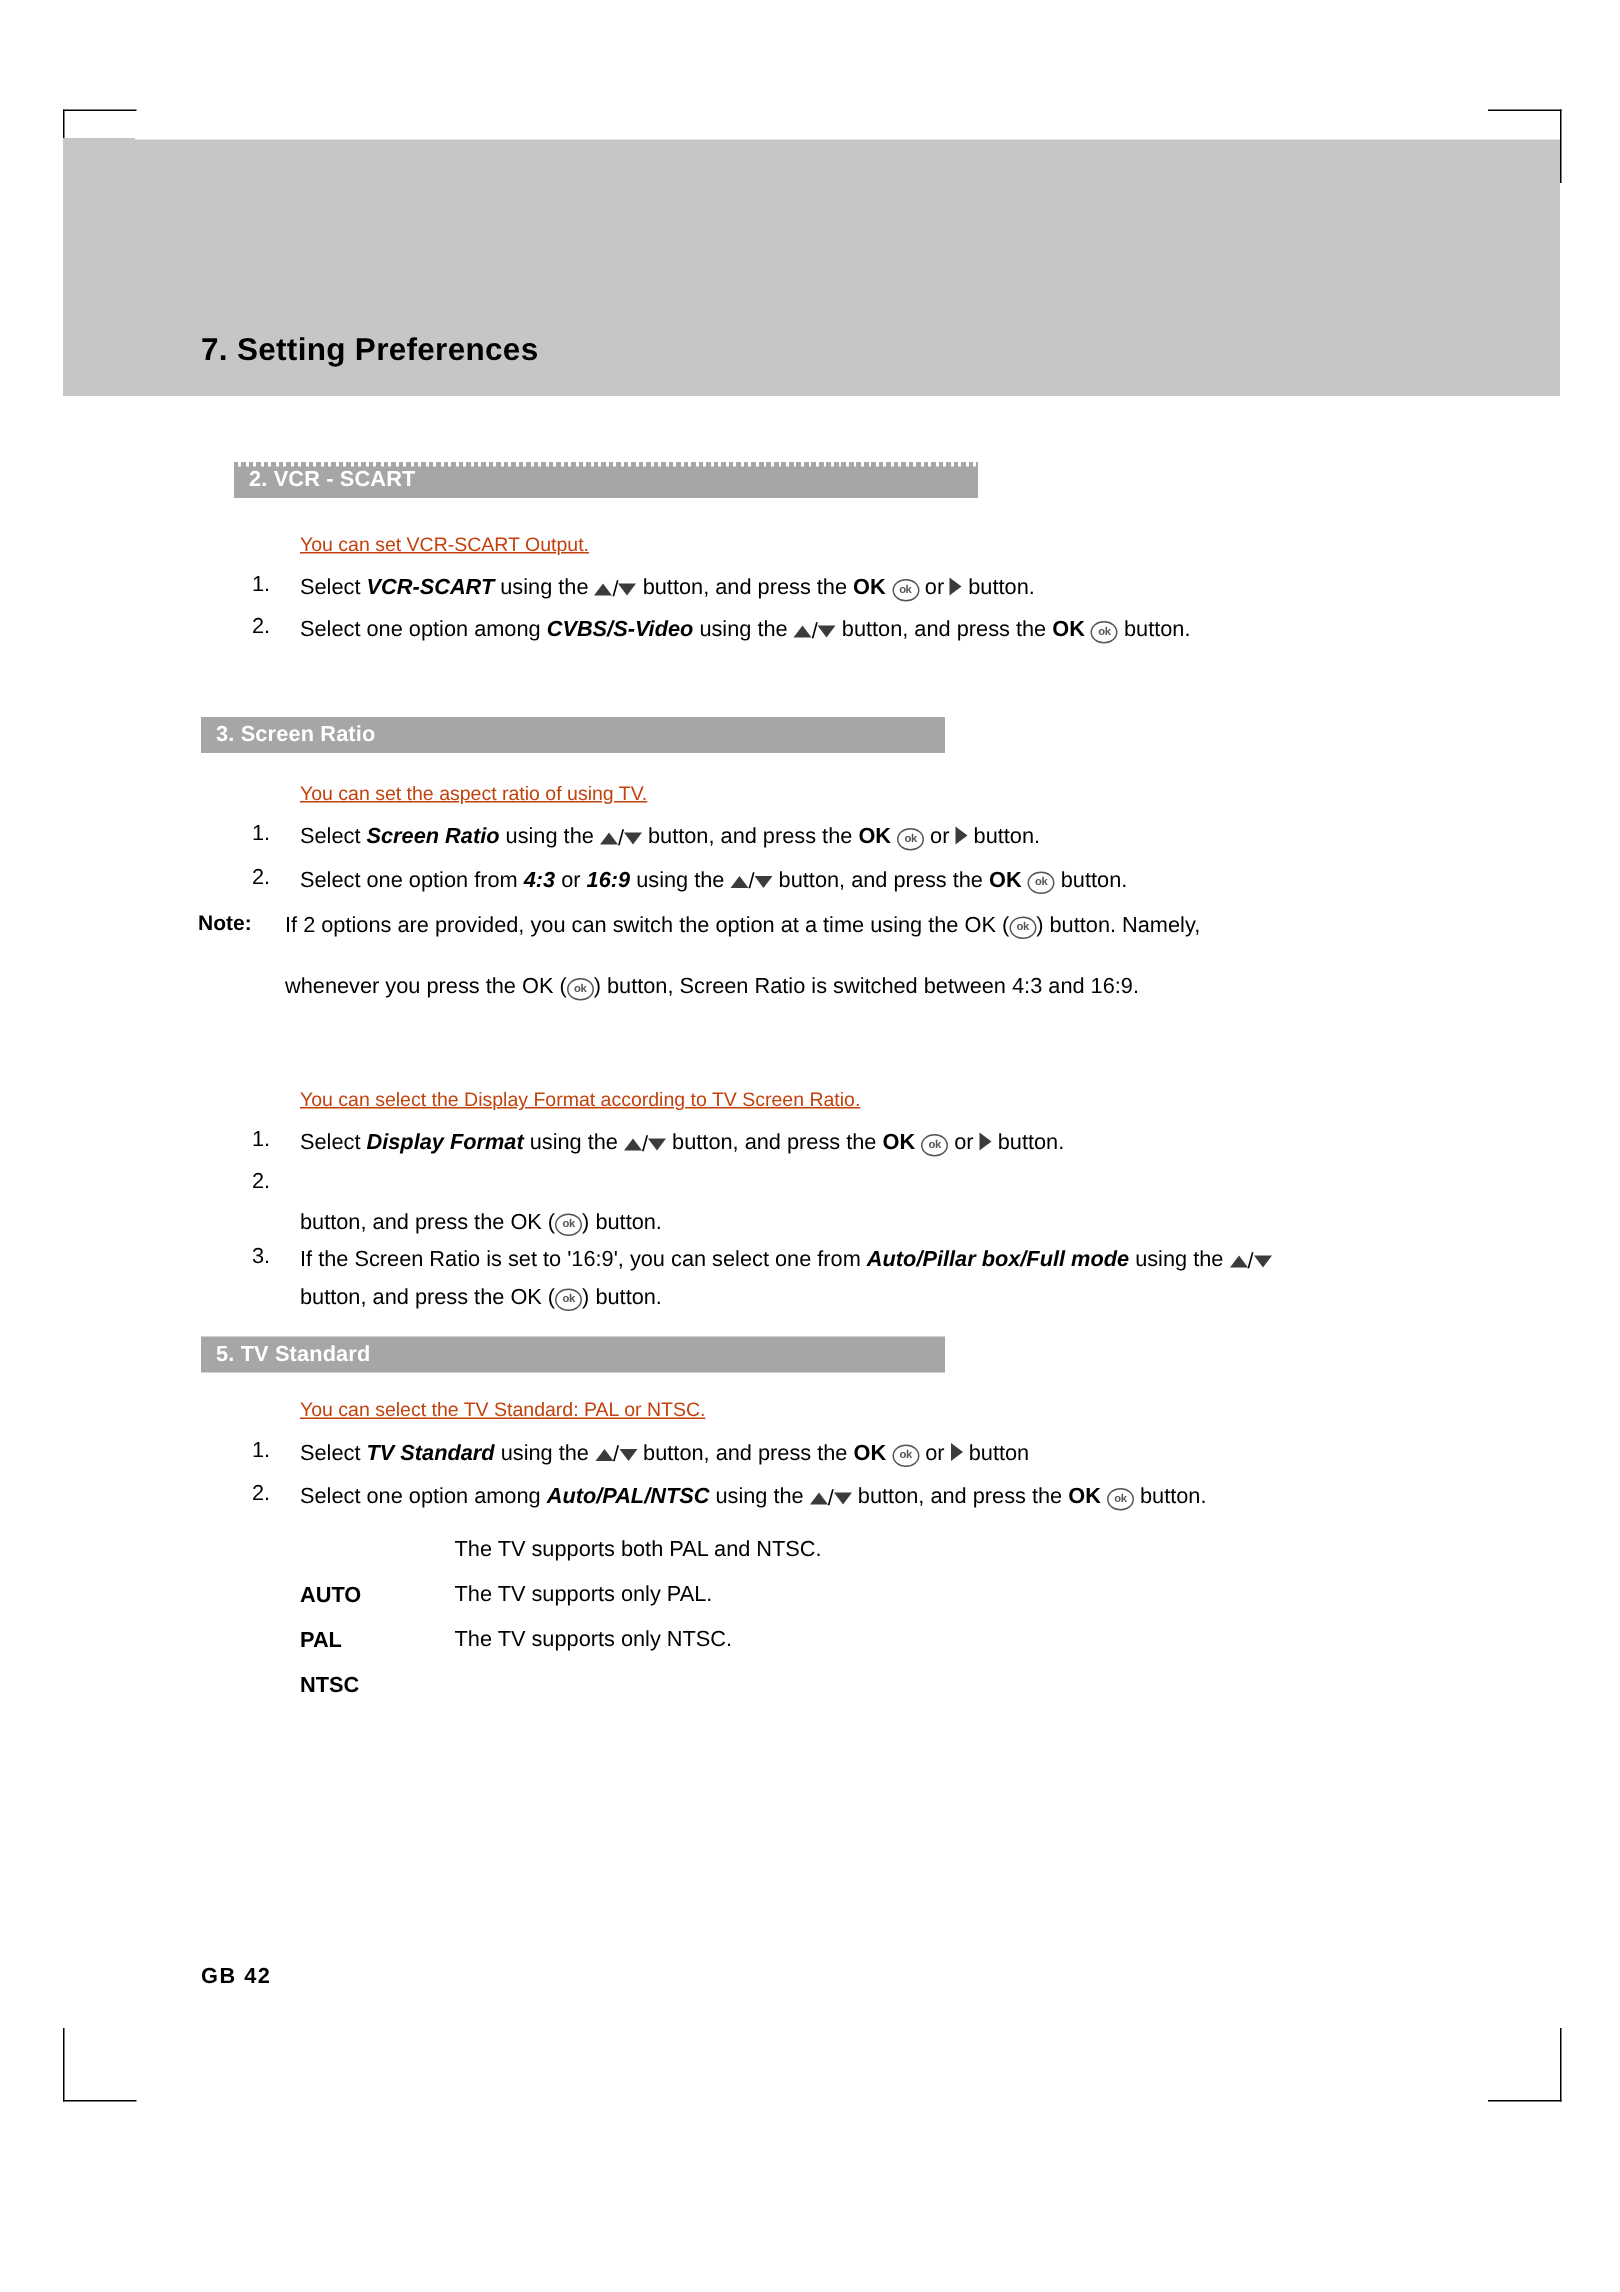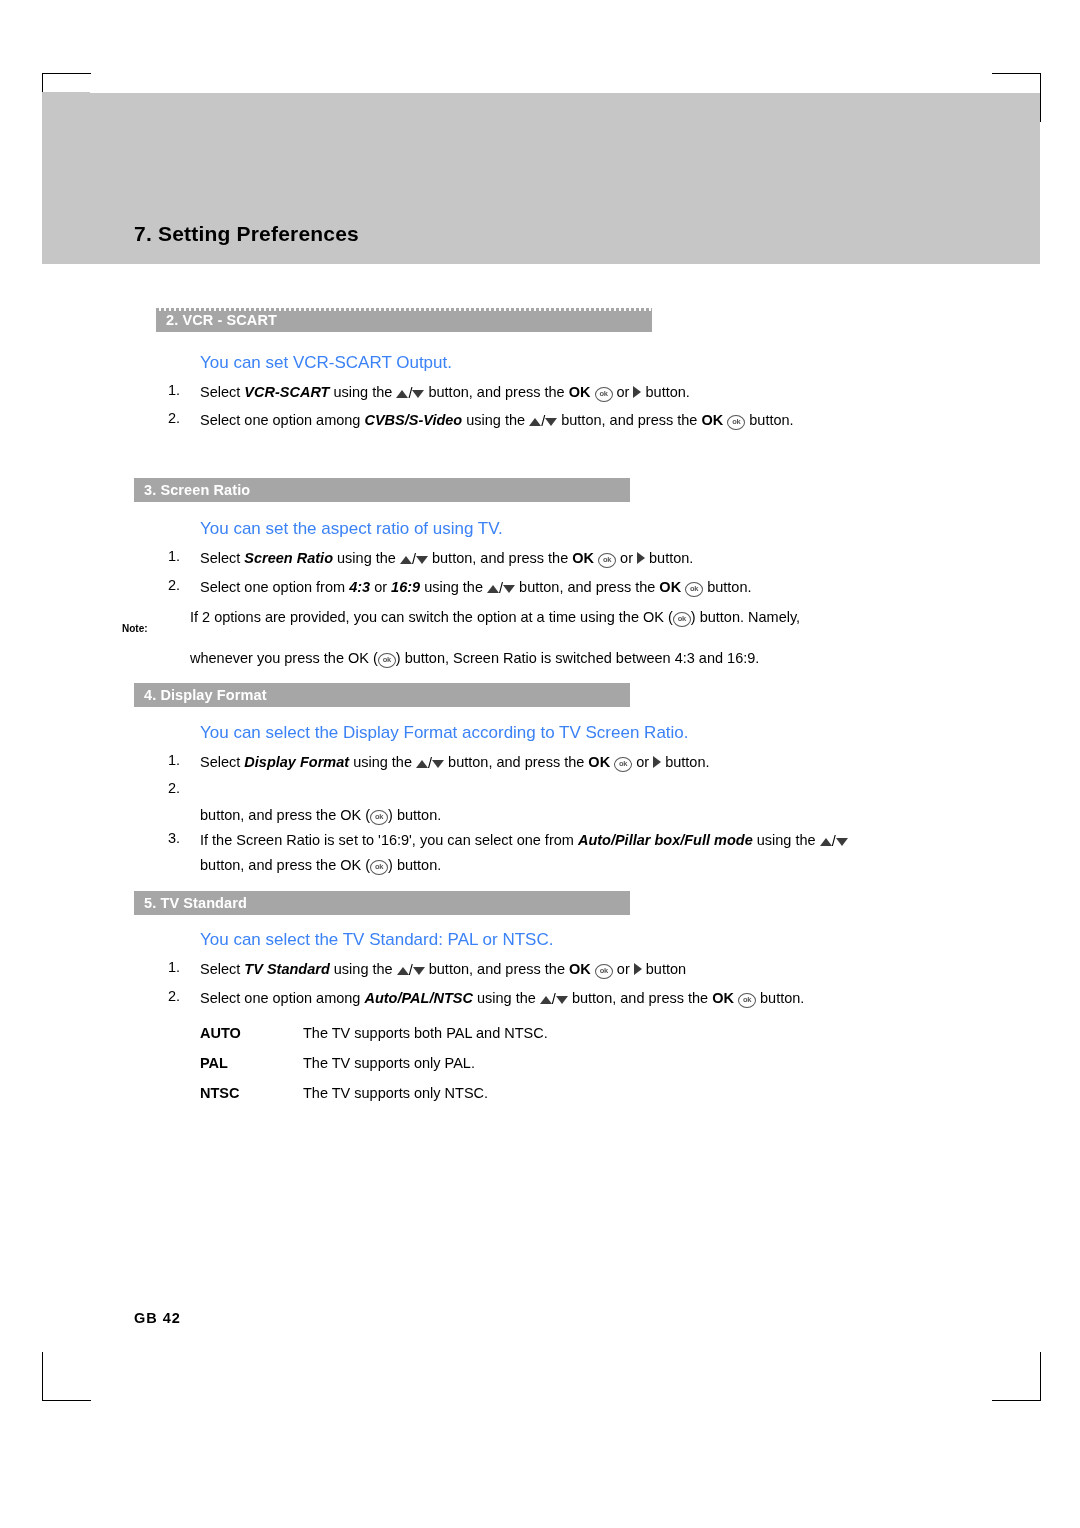--- a/index.html
+++ b/index.html
@@ -80,24 +80,25 @@
   .bar.dotted {
     background:
       repeating-linear-gradient(to right, #a6a6a6 0 3px, #ffffff 3px 5px) top left / 100% 3px no-repeat,
       #a6a6a6;
     margin-left: 22px;
   }
 
   
   .txt {
     position: absolute;
-    font-size: 17px;
+    font-size: 13px;
     line-height: 19px;
-    color: #3b82f6;
+    color: #c2410c;
     white-space: nowrap;
+    text-decoration: underline;
   }
   .intro { left: 200px; }
   .num   { position: absolute; left: 168px; font-size: 14.5px; }
   .item  { position: absolute; left: 200px; font-size: 14.5px; line-height: 20px; white-space: nowrap; }
   b.bi   { font-weight: bold; font-style: italic; }
   b.bb   { font-weight: bold; font-style: normal; }
 
   
   .okc {
     display: inline-block;
@@ -118,25 +119,25 @@
     display: inline-block;
     width: 0; height: 0;
     vertical-align: middle;
   }
   .tri.up   { border-left: 6.5px solid transparent; border-right: 6.5px solid transparent; border-bottom: 8px solid #3b3b3b; }
   .tri.down { border-left: 6.5px solid transparent; border-right: 6.5px solid transparent; border-top: 8px solid #3b3b3b; }
   .tri.right{ border-top: 6.5px solid transparent; border-bottom: 6.5px solid transparent; border-left: 8px solid #3b3b3b; vertical-align: -1px; }
   .updown { display:inline-block; vertical-align: -1px; }
 
   
-  .note-label { position: absolute; left: 122px; font-size: 10px; font-weight: bold; margin-top: 16px; }
+  .note-label { position: absolute; left: 132px; font-size: 14px; font-weight: bold; }
   .note-body  { position: absolute; left: 190px; font-size: 14.5px; line-height: 20px; white-space: nowrap; }
 
   
-  .std-key { position: absolute; left: 200px; font-size: 14.5px; font-weight: bold; }
+  .std-key { position: absolute; left: 200px; font-size: 14.5px; font-weight: bold; margin-top: 31px; }
   .std-val { position: absolute; left: 303px; font-size: 14.5px; }
 
   .footer { position: absolute; left: 134px; top: 1310px; font-size: 14.5px; font-weight: bold; letter-spacing: 1px;}
 </style>
 </head>
 <body>
 
 <div class="page">
 
   <div class="crop tl"></div>
@@ -211,21 +212,20 @@
   </div>
 
   <div class="note-label" style="top:607px">Note:</div>
   <div class="note-body" style="top:607px">
     <span>If 2 options are provided, you can switch the option at a time using the OK (</span><span class="okc">ok</span><span>) button. Namely,</span>
   </div>
   <div class="note-body" style="top:648px">
     <span>whenever you press the OK (</span><span class="okc">ok</span><span>) button, Screen Ratio is switched between 4:3 and 16:9.</span>
   </div>
 
-  <div class="bar" style="top:683px">4. Display Format</div>
 
   <div class="txt intro" style="top:723px">You can select the Display Format according to TV Screen Ratio.</div>
 
   <div class="num" style="top:752px">1.</div>
   <div class="item" style="top:752px">
     <span>Select</span>
     <b class="bi">Display Format</b>
     <span>using the</span>
     <span class="updown"><span class="tri up"></span>/<span class="tri down"></span></span>
     <span>button, and press the</span>

